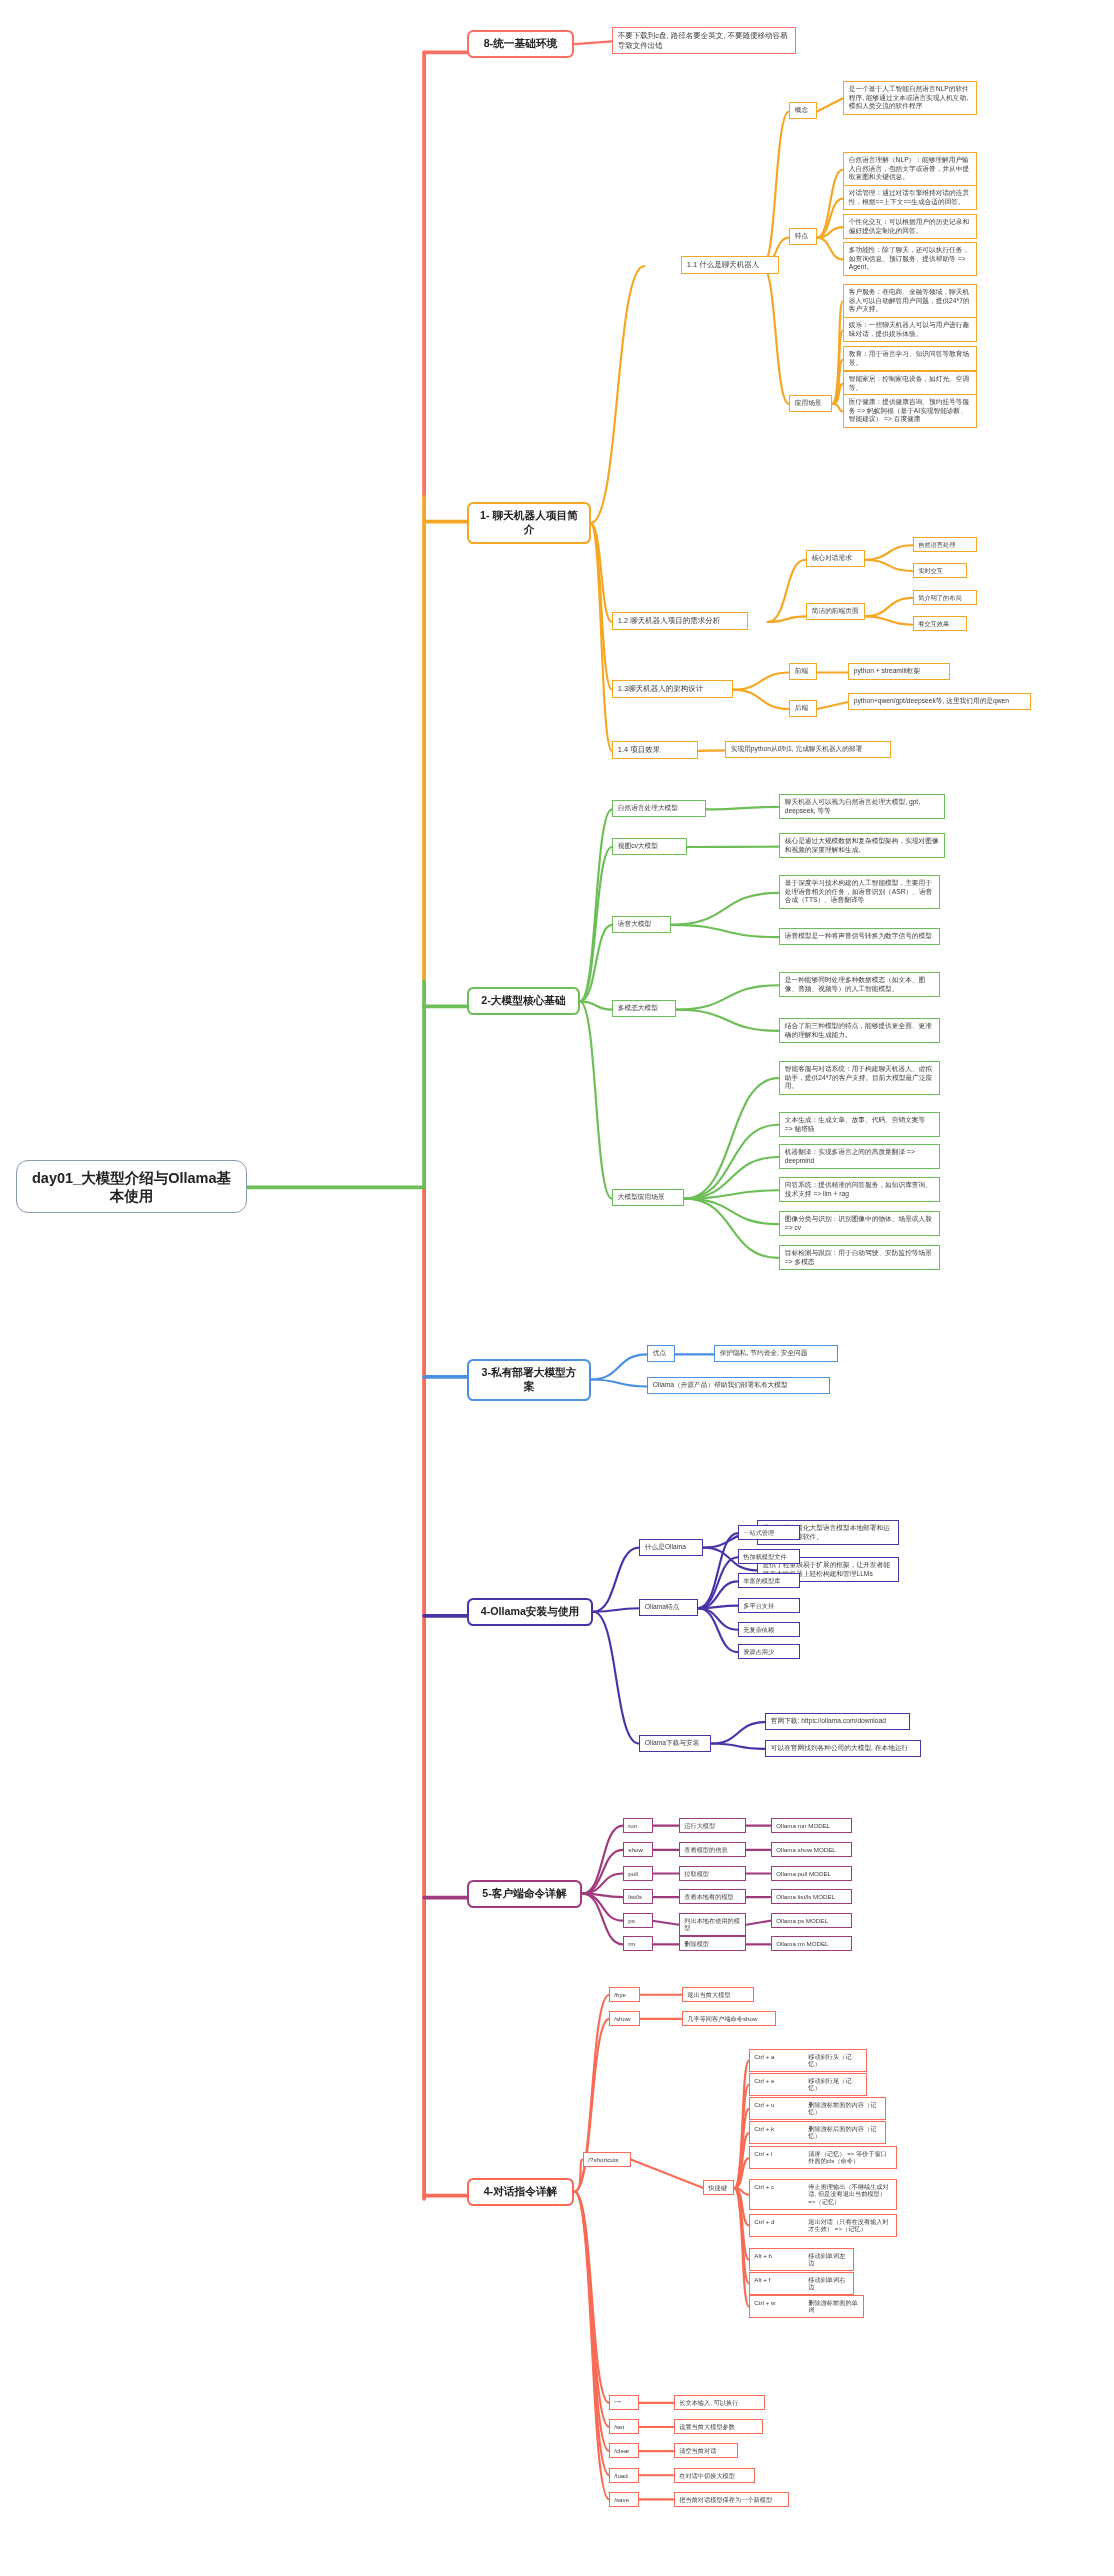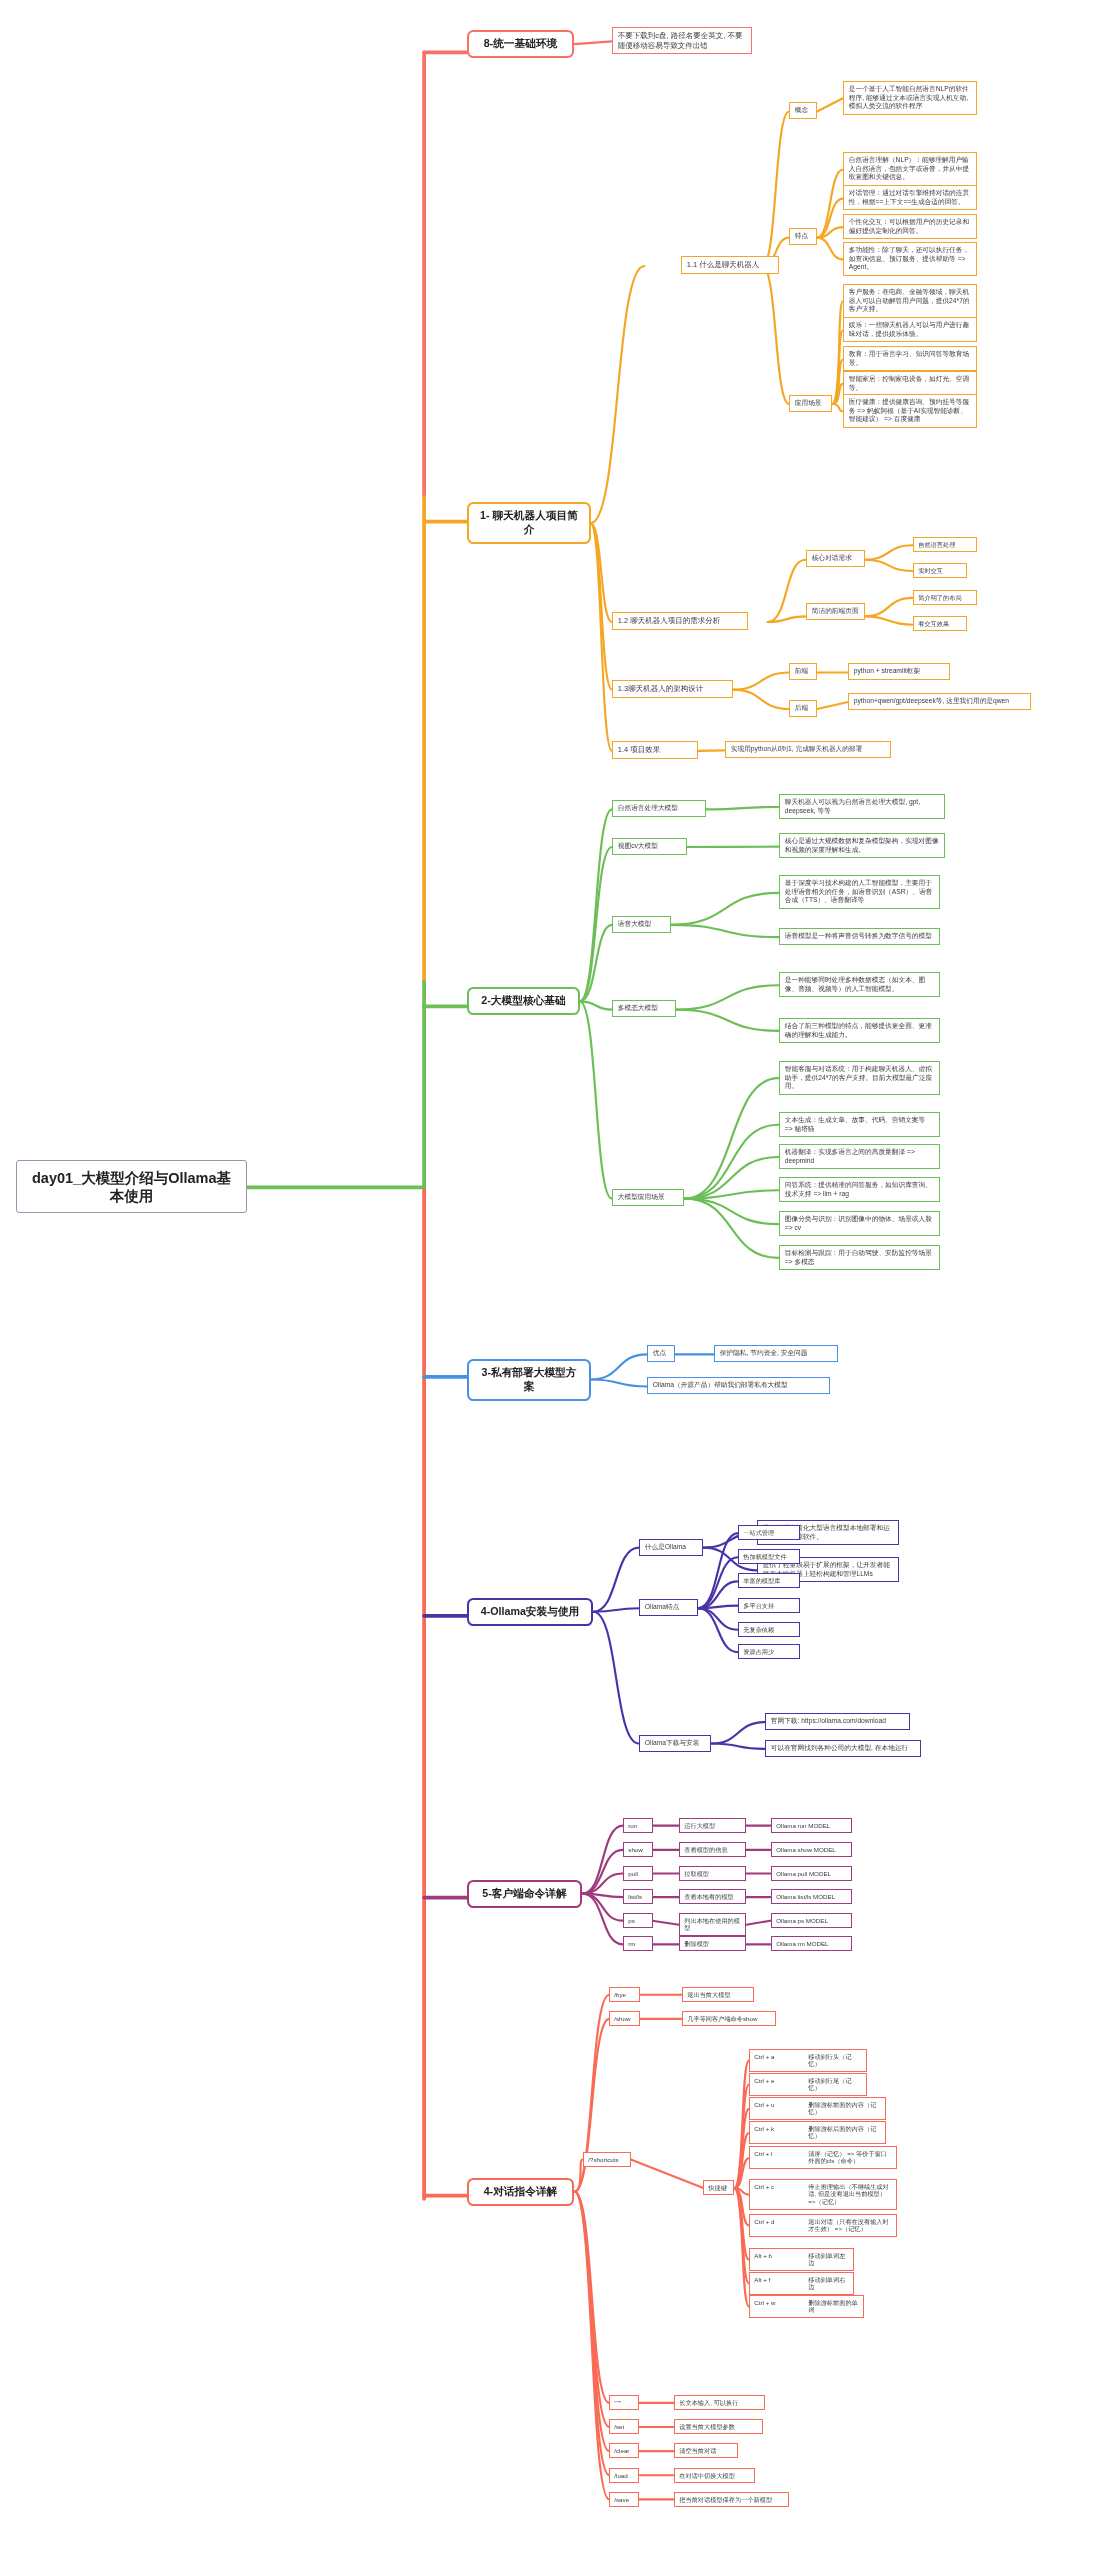--- a/index.html
+++ b/index.html
@@ -17,21 +17,21 @@
     position: absolute;
     background:#fff;
     display:flex; align-items:center;
     line-height:1.25;
     color:#3a3a3a;
     white-space: pre-wrap;
   }
 
   
   .root {
-    border:1.6px solid #8b99ad; border-radius:3px;
+    border:1.6px solid #8b99ad; border-radius:12px;
     font-size:14.5px; font-weight:bold; color:#222;
     padding:7.5px 9.7px; justify-content:center; text-align:center;
   }
 
   
   .l1 { border-radius:6.4px; border-width:2.1px; border-style:solid;
         font-size:10.7px; font-weight:bold; color:#222;
         padding:5.4px 8.6px; justify-content:center; text-align:center; }
 
   
@@ -163,21 +163,21 @@
       <path d="M1070,4081.5 C1105.75,4081.5 1099.25,4565 1135,4565" stroke="#f96b55" stroke-width="4" fill="none" stroke-linecap="round"></path>
       <path d="M1190,4565 L1255,4565" stroke="#f96b55" stroke-width="4" fill="none" stroke-linecap="round"></path>
       <path d="M1070,4081.5 C1105.75,4081.5 1099.25,4610 1135,4610" stroke="#f96b55" stroke-width="4" fill="none" stroke-linecap="round"></path>
       <path d="M1190,4610 L1255,4610" stroke="#f96b55" stroke-width="4" fill="none" stroke-linecap="round"></path>
       <path d="M1070,4081.5 C1105.75,4081.5 1099.25,4655 1135,4655" stroke="#f96b55" stroke-width="4" fill="none" stroke-linecap="round"></path>
       <path d="M1190,4655 L1255,4655" stroke="#f96b55" stroke-width="4" fill="none" stroke-linecap="round"></path>
     </svg>
   <div id="nodes">
       <div class="node root" style="left: 16px; top: 1160px; width: 231px; border-color: rgb(139, 153, 173);"><span>day01_大模型介绍与Ollama基本使用</span></div>
       <div class="node l1" style="left: 467px; top: 29.5px; width: 107px; border-color: rgb(250, 114, 101);"><span>8-统一基础环境</span></div>
-      <div class="node l2" style="left: 612px; top: 27px; width: 140px; border-color: rgb(250, 114, 101);"><span>不要下载到c盘, 路径名要全英文, 不要随便移动容易导致文件出错</span></div>
+      <div class="node l2" style="left: 612px; top: 27px; width: 184px; border-color: rgb(250, 114, 101);"><span>不要下载到c盘, 路径名要全英文, 不要随便移动容易导致文件出错</span></div>
       <div class="node l1" style="left: 467px; top: 502px; width: 124px; border-color: rgb(245, 166, 35); justify-content: flex-end;"><span>1- 聊天机器人项目简介</span></div>
       <div class="node l2" style="left: 681px; top: 256px; width: 98px; border-color: rgb(245, 166, 35);"><span>1.1 什么是聊天机器人</span></div>
       <div class="node l3" style="left: 789px; top: 102px; width: 28px; border-color: rgb(245, 166, 35);"><span>概念</span></div>
       <div class="node l3" style="left: 789px; top: 228px; width: 28px; border-color: rgb(245, 166, 35);"><span>特点</span></div>
       <div class="node l3" style="left: 789px; top: 395px; width: 43px; border-color: rgb(245, 166, 35);"><span>应用场景</span></div>
       <div class="node l3" style="left: 843px; top: 81px; width: 134px; border-color: rgb(245, 166, 35);"><span>是一个基于人工智能自然语言NLP的软件程序, 能够通过文本或语言实现人机互动, 模拟人类交流的软件程序</span></div>
       <div class="node l3" style="left: 843px; top: 152px; width: 134px; border-color: rgb(245, 166, 35);"><span>自然语言理解（NLP）：能够理解用户输入自然语言，包括文字或语音，并从中提取意图和关键信息。</span></div>
       <div class="node l3" style="left: 843px; top: 185px; width: 134px; border-color: rgb(245, 166, 35);"><span>对话管理：通过对话引擎维持对话的连贯性，根据==上下文==生成合适的回答。</span></div>
       <div class="node l3" style="left: 843px; top: 214px; width: 134px; border-color: rgb(245, 166, 35);"><span>个性化交互：可以根据用户的历史记录和偏好提供定制化的回答。</span></div>
       <div class="node l3" style="left: 843px; top: 242px; width: 134px; border-color: rgb(245, 166, 35);"><span>多功能性：除了聊天，还可以执行任务，如查询信息、预订服务、提供帮助等 =&gt; Agent。</span></div>

